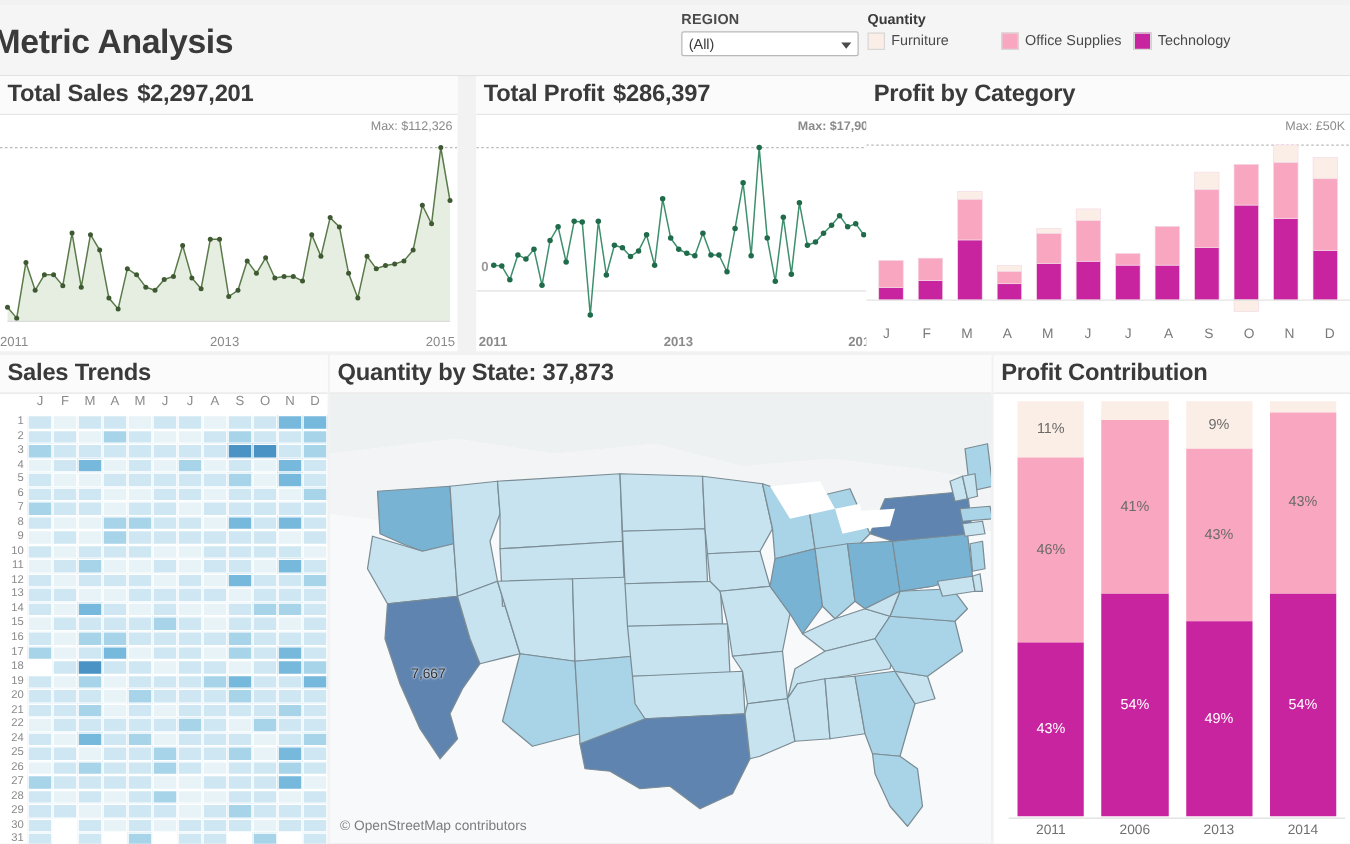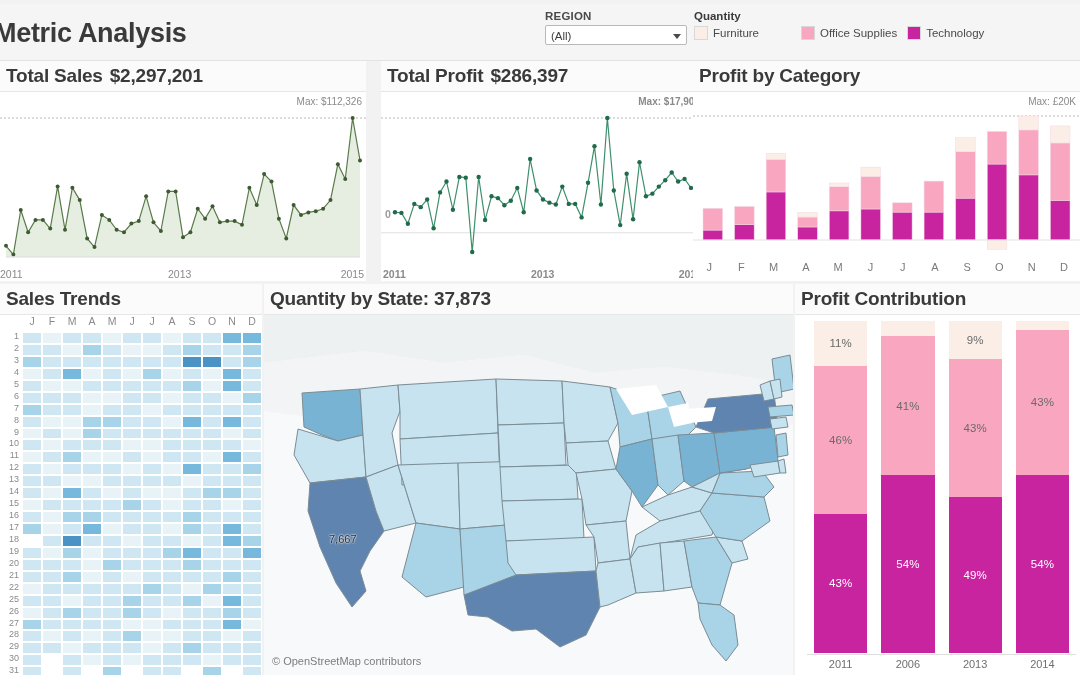--- a/index.html
+++ b/index.html
@@ -376,21 +376,21 @@
             <rect x="294.25083333333333" y="39.5" width="19.581666666666667" height="32.55" fill="#f9a7c0" stroke="#f3d8e6" stroke-width="0.5"></rect>
             <rect x="294.25083333333333" y="148" width="19.581666666666667" height="9.299999999999999" fill="#fbeee6" stroke="#f3d8e6" stroke-width="0.5"></rect>
             <rect x="325.83416666666665" y="82.9" width="19.581666666666667" height="65.1" fill="#c9249f" stroke="#f3d8e6" stroke-width="0.5"></rect>
             <rect x="325.83416666666665" y="37.95000000000001" width="19.581666666666667" height="44.949999999999996" fill="#f9a7c0" stroke="#f3d8e6" stroke-width="0.5"></rect>
             <rect x="325.83416666666665" y="24.00000000000001" width="19.581666666666667" height="13.95" fill="#fbeee6" stroke="#f3d8e6" stroke-width="0.5"></rect>
             <rect x="357.41749999999996" y="108.32" width="19.581666666666667" height="39.68" fill="#c9249f" stroke="#f3d8e6" stroke-width="0.5"></rect>
             <rect x="357.41749999999996" y="50.96999999999999" width="19.581666666666667" height="57.35" fill="#f9a7c0" stroke="#f3d8e6" stroke-width="0.5"></rect>
             <rect x="357.41749999999996" y="33.91999999999999" width="19.581666666666667" height="17.05" fill="#fbeee6" stroke="#f3d8e6" stroke-width="0.5"></rect>
             <line x1="0" y1="148" x2="387" y2="148" stroke="#e3e3e3" stroke-width="1"></line>
           </svg>
-        <div class="max-label">Max: £20K</div>
+        <div class="max-label">Max: £50K</div>
         <div class="month-axis" id="catbar-months">
             <div class="month-tick">J</div>
             <div class="month-tick">F</div>
             <div class="month-tick">M</div>
             <div class="month-tick">A</div>
             <div class="month-tick">M</div>
             <div class="month-tick">J</div>
             <div class="month-tick">J</div>
             <div class="month-tick">A</div>
             <div class="month-tick">S</div>
@@ -787,20 +787,37 @@
               <div class="hm-cell" style="background: rgb(207, 231, 242);"></div>
               <div class="hm-cell" style="background: rgb(207, 231, 242);"></div>
               <div class="hm-cell" style="background: rgb(207, 231, 242);"></div>
               <div class="hm-cell" style="background: rgb(207, 231, 242);"></div>
               <div class="hm-cell" style="background: rgb(168, 212, 234);"></div>
               <div class="hm-cell" style="background: rgb(207, 231, 242);"></div>
               <div class="hm-cell" style="background: rgb(232, 243, 248);"></div>
               <div class="hm-cell" style="background: rgb(168, 212, 234);"></div>
               <div class="hm-cell" style="background: rgb(207, 231, 242);"></div>
               <div class="hm-cell" style="background: rgb(207, 231, 242);"></div>
+            </div>
+          </div>
+          <div class="hm-row">
+            <div class="hm-daylabel">24</div>
+            <div class="hm-cells">
+              <div class="hm-cell" style="background: rgb(207, 231, 242);"></div>
+              <div class="hm-cell" style="background: rgb(232, 243, 248);"></div>
+              <div class="hm-cell" style="background: rgb(119, 185, 221);"></div>
+              <div class="hm-cell" style="background: rgb(207, 231, 242);"></div>
+              <div class="hm-cell" style="background: rgb(168, 212, 234);"></div>
+              <div class="hm-cell" style="background: rgb(232, 243, 248);"></div>
+              <div class="hm-cell" style="background: rgb(207, 231, 242);"></div>
+              <div class="hm-cell" style="background: rgb(207, 231, 242);"></div>
+              <div class="hm-cell" style="background: rgb(207, 231, 242);"></div>
+              <div class="hm-cell" style="background: rgb(232, 243, 248);"></div>
+              <div class="hm-cell" style="background: rgb(207, 231, 242);"></div>
+              <div class="hm-cell" style="background: rgb(168, 212, 234);"></div>
             </div>
           </div>
           <div class="hm-row">
             <div class="hm-daylabel">25</div>
             <div class="hm-cells">
               <div class="hm-cell" style="background: rgb(207, 231, 242);"></div>
               <div class="hm-cell" style="background: rgb(207, 231, 242);"></div>
               <div class="hm-cell" style="background: rgb(232, 243, 248);"></div>
               <div class="hm-cell" style="background: rgb(207, 231, 242);"></div>
               <div class="hm-cell" style="background: rgb(207, 231, 242);"></div>

